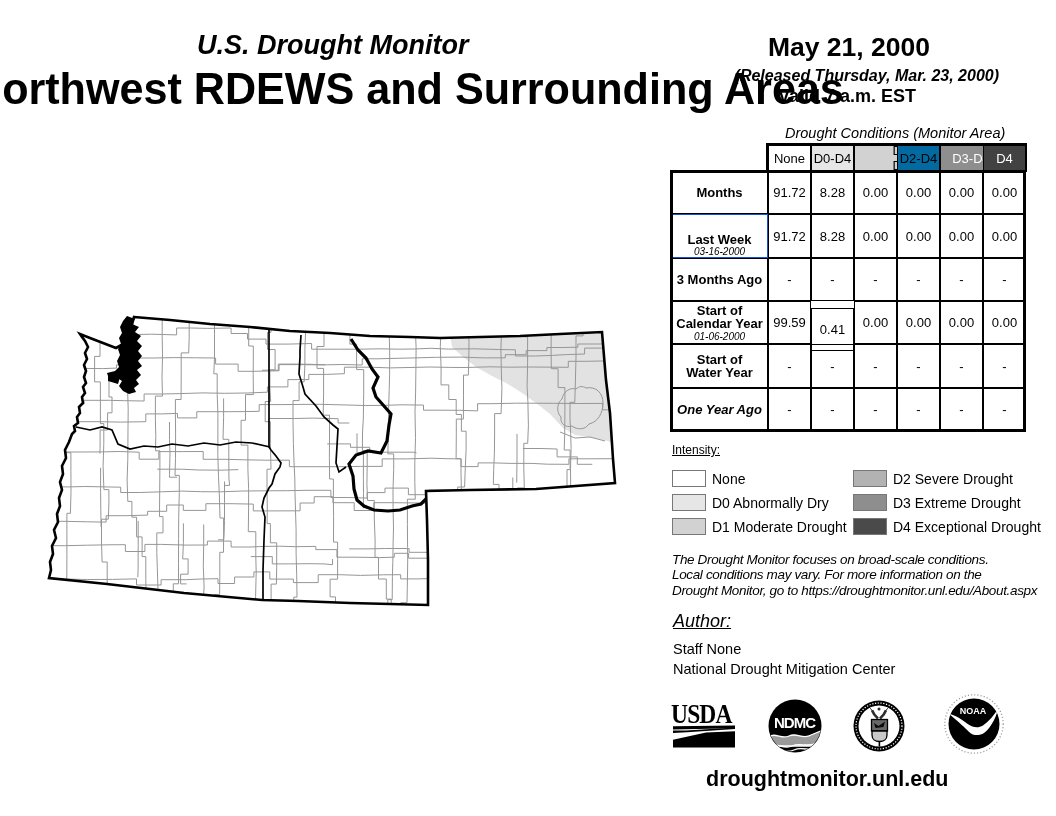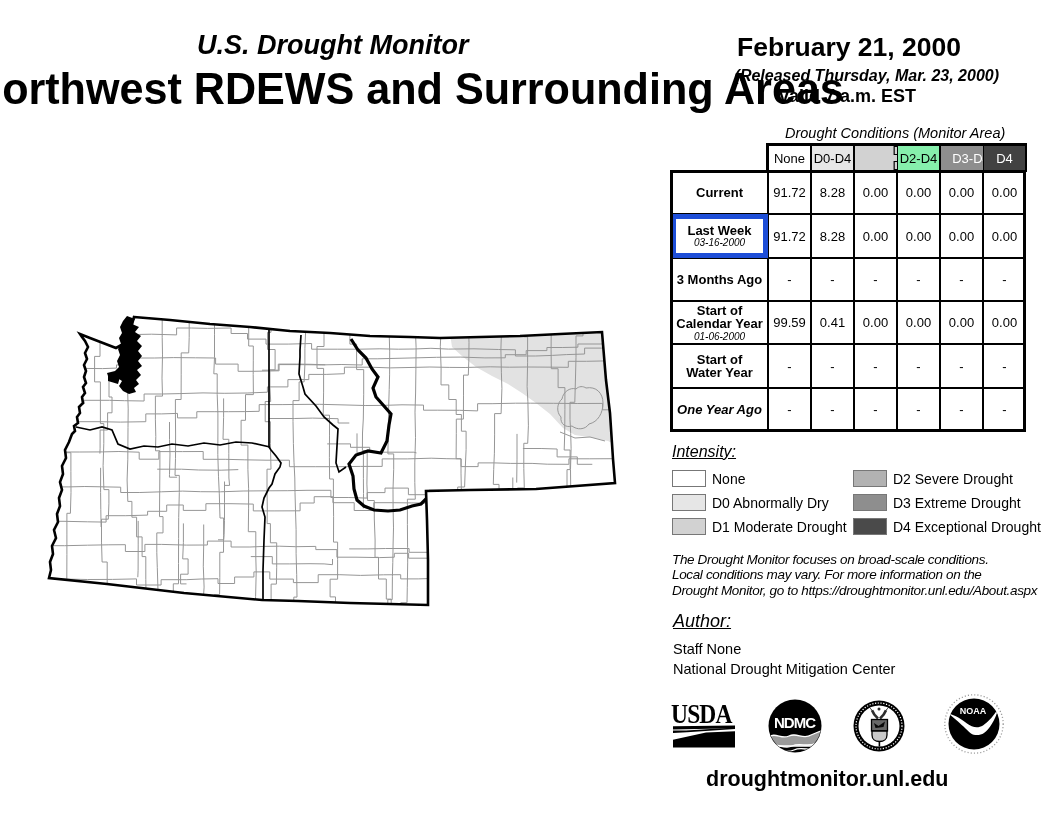--- a/index.html
+++ b/index.html
@@ -4,21 +4,21 @@
 html,body { margin:0; padding:0; }
 body { width:1056px; height:816px; background:#fff; font-family:"Liberation Sans", sans-serif; color:#000; overflow:hidden; position:relative; }
 .abs { position:absolute; }
 </style></head>
 <body>
 
 <div class="abs" style="left:197px;top:30px;font-size:27px;font-weight:bold;font-style:italic;">U.S. Drought Monitor</div>
 
 <div class="abs" style="left:-29px;top:64px;font-size:44px;font-weight:bold;white-space:nowrap;transform:scaleX(0.98);transform-origin:0 0;">Northwest RDEWS and Surrounding Areas</div>
 
-<div class="abs" style="left:700px;top:32px;width:298px;text-align:center;font-size:26.5px;font-weight:bold;">February 21, 2000</div>
+<div class="abs" style="left:700px;top:32px;width:298px;text-align:center;font-size:26.5px;font-weight:bold;">May 21, 2000</div>
 
 <div class="abs" style="left:701px;top:67px;width:298px;text-align:right;font-size:16px;font-weight:bold;font-style:italic;">(Released Thursday, Mar. 23, 2000)</div>
 
 <div class="abs" style="left:700px;top:86px;width:294px;text-align:center;font-size:18px;font-weight:bold;">Valid 7 a.m. EST</div>
 
 <svg style="position:absolute;left:0;top:0" width="1056" height="816" viewBox="0 0 1056 816">
 <defs>
       <clipPath id="mapclip">
         <path d="M134.0,317.0 L170.0,320.0 L210.0,324.0 L250.0,327.0 L290.0,331.0 L330.0,333.0 L370.0,336.0 L410.0,337.0 L440.0,338.0 L480.0,337.0 L520.0,336.0 L560.0,334.0 L602.0,332.0 L606.0,380.0 L610.0,413.0 L613.0,459.0 L615.0,483.0 L536.0,489.0 L470.0,490.0 L426.0,491.0 L427.0,520.0 L428.0,560.0 L428.0,605.0 L390.0,604.0 L350.0,603.0 L298.0,601.0 L262.0,600.0 L184.0,593.0 L107.0,584.0 L49.0,578.0 L51.0,570.0 L50.0,562.0 L53.0,554.0 L52.0,546.0 L56.0,538.0 L54.0,530.0 L58.0,522.0 L57.0,514.0 L60.0,506.0 L59.0,498.0 L62.0,490.0 L60.0,482.0 L63.0,474.0 L62.0,466.0 L66.0,458.0 L65.0,450.0 L69.0,442.0 L72.0,434.0 L75.0,431.0 L74.0,426.0 L78.0,423.0 L77.0,417.0 L80.0,413.0 L79.0,407.0 L83.0,403.0 L82.0,397.0 L85.0,393.0 L83.0,387.0 L86.0,383.0 L84.0,377.0 L86.0,371.0 L84.0,365.0 L87.0,359.0 L85.0,353.0 L88.0,347.0 L85.0,341.0 L82.0,337.0 L80.0,334.0 L90.0,338.0 L103.0,343.0 L116.0,348.0 L125.0,343.0 L130.0,332.0 Z"></path>
       </clipPath>
@@ -91,34 +91,34 @@
 
 <path d="M127.0,316.0 L135.0,319.0 L132.0,324.0 L139.0,327.0 L135.0,332.0 L141.0,336.0 L137.0,341.0 L142.0,346.0 L138.0,351.0 L142.0,356.0 L138.0,361.0 L142.0,366.0 L137.0,370.0 L141.0,375.0 L136.0,380.0 L139.0,384.0 L134.0,388.0 L136.0,392.0 L129.0,394.0 L123.0,391.0 L119.0,386.0 L122.0,381.0 L116.0,377.0 L109.0,379.0 L107.0,373.0 L115.0,371.0 L119.0,367.0 L117.0,361.0 L120.0,355.0 L118.0,349.0 L121.0,344.0 L119.0,338.0 L122.0,333.0 L120.0,327.0 L123.0,321.0 Z" fill="#000"></path>
 <path d="M108.0,374.0 L120.0,377.0 L118.0,384.0 L108.0,381.0 Z" fill="#000"></path>
 </svg>
 
 <div class="abs" style="left:785px;top:125px;font-size:14.5px;font-style:italic;">Drought Conditions (Monitor Area)</div>
 
 <div style="position:absolute;left:768px;top:145px;width:43px;height:26px;background:#ffffff;color:#000;border:1px solid #000;box-sizing:border-box;display:flex;align-items:center;justify-content:center;font-size:13px;">None</div>
 <div style="position:absolute;left:811px;top:145px;width:43px;height:26px;background:#e6e6e6;color:#000;border:1px solid #000;box-sizing:border-box;display:flex;align-items:center;justify-content:center;font-size:13px;">D0-D4</div>
 <div style="position:absolute;left:854px;top:145px;width:43px;height:26px;background:#d2d2d2;color:#000;border:1px solid #000;box-sizing:border-box;display:flex;align-items:center;justify-content:center;font-size:13px;padding-left:48px;">D1-D4</div>
-<div style="position:absolute;left:897px;top:145px;width:43px;height:26px;background:#86efac;color:#000;border:1px solid #000;box-sizing:border-box;display:flex;align-items:center;justify-content:center;font-size:13px;">D2-D4</div>
+<div style="position:absolute;left:897px;top:145px;width:43px;height:26px;background:#0369a1;color:#000;border:1px solid #000;box-sizing:border-box;display:flex;align-items:center;justify-content:center;font-size:13px;">D2-D4</div>
 <div style="position:absolute;left:940px;top:145px;width:62px;height:26px;background:#8e8e8e;color:#fff;border:1px solid #000;box-sizing:border-box;display:flex;align-items:center;justify-content:center;font-size:13px;">D3-D4</div>
 <div style="position:absolute;left:983px;top:145px;width:43px;height:26px;background:#424242;color:#fff;border:1px solid #000;box-sizing:border-box;display:flex;align-items:center;justify-content:center;font-size:13px;">D4</div>
 
 <div style="position:absolute;left:671px;top:171px;width:97px;height:43px;border:1px solid #000;box-sizing:border-box;display:flex;flex-direction:column;align-items:center;justify-content:center;font-size:13px;line-height:13.5px;text-align:center;">
-    <b>Current</b>
+    <b>Months</b>
   </div>
 <div style="position:absolute;left:768px;top:171px;width:43px;height:43px;border:1px solid #000;box-sizing:border-box;display:flex;align-items:center;justify-content:center;font-size:13px;">91.72</div>
 <div style="position:absolute;left:811px;top:171px;width:43px;height:43px;border:1px solid #000;box-sizing:border-box;display:flex;align-items:center;justify-content:center;font-size:13px;">8.28</div>
 <div style="position:absolute;left:854px;top:171px;width:43px;height:43px;border:1px solid #000;box-sizing:border-box;display:flex;align-items:center;justify-content:center;font-size:13px;">0.00</div>
 <div style="position:absolute;left:897px;top:171px;width:43px;height:43px;border:1px solid #000;box-sizing:border-box;display:flex;align-items:center;justify-content:center;font-size:13px;">0.00</div>
 <div style="position:absolute;left:940px;top:171px;width:43px;height:43px;border:1px solid #000;box-sizing:border-box;display:flex;align-items:center;justify-content:center;font-size:13px;">0.00</div>
 <div style="position:absolute;left:983px;top:171px;width:43px;height:43px;border:1px solid #000;box-sizing:border-box;display:flex;align-items:center;justify-content:center;font-size:13px;">0.00</div>
-<div style="position:absolute;left:671px;top:214px;width:97px;height:44px;border:5px solid #1d4ed8;box-sizing:border-box;display:flex;flex-direction:column;align-items:center;justify-content:center;font-size:13px;line-height:13.5px;text-align:center;">
+<div style="position:absolute;left:671px;top:214px;width:97px;height:44px;border:1px solid #1d4ed8;box-sizing:border-box;display:flex;flex-direction:column;align-items:center;justify-content:flex-end;font-size:13px;line-height:13.5px;text-align:center;">
     <b>Last Week</b>
     <span style="font-size:10px;font-style:italic;line-height:11px">03-16-2000</span>
   </div>
 <div style="position:absolute;left:768px;top:214px;width:43px;height:44px;border:1px solid #000;box-sizing:border-box;display:flex;align-items:center;justify-content:center;font-size:13px;">91.72</div>
 <div style="position:absolute;left:811px;top:214px;width:43px;height:44px;border:1px solid #000;box-sizing:border-box;display:flex;align-items:center;justify-content:center;font-size:13px;">8.28</div>
 <div style="position:absolute;left:854px;top:214px;width:43px;height:44px;border:1px solid #000;box-sizing:border-box;display:flex;align-items:center;justify-content:center;font-size:13px;">0.00</div>
 <div style="position:absolute;left:897px;top:214px;width:43px;height:44px;border:1px solid #000;box-sizing:border-box;display:flex;align-items:center;justify-content:center;font-size:13px;">0.00</div>
 <div style="position:absolute;left:940px;top:214px;width:43px;height:44px;border:1px solid #000;box-sizing:border-box;display:flex;align-items:center;justify-content:center;font-size:13px;">0.00</div>
 <div style="position:absolute;left:983px;top:214px;width:43px;height:44px;border:1px solid #000;box-sizing:border-box;display:flex;align-items:center;justify-content:center;font-size:13px;">0.00</div>
 <div style="position:absolute;left:671px;top:258px;width:97px;height:43px;border:1px solid #000;box-sizing:border-box;display:flex;flex-direction:column;align-items:center;justify-content:center;font-size:13px;line-height:13.5px;text-align:center;">
@@ -128,21 +128,21 @@
 <div style="position:absolute;left:811px;top:258px;width:43px;height:43px;border:1px solid #000;box-sizing:border-box;display:flex;align-items:center;justify-content:center;font-size:13px;">-</div>
 <div style="position:absolute;left:854px;top:258px;width:43px;height:43px;border:1px solid #000;box-sizing:border-box;display:flex;align-items:center;justify-content:center;font-size:13px;">-</div>
 <div style="position:absolute;left:897px;top:258px;width:43px;height:43px;border:1px solid #000;box-sizing:border-box;display:flex;align-items:center;justify-content:center;font-size:13px;">-</div>
 <div style="position:absolute;left:940px;top:258px;width:43px;height:43px;border:1px solid #000;box-sizing:border-box;display:flex;align-items:center;justify-content:center;font-size:13px;">-</div>
 <div style="position:absolute;left:983px;top:258px;width:43px;height:43px;border:1px solid #000;box-sizing:border-box;display:flex;align-items:center;justify-content:center;font-size:13px;">-</div>
 <div style="position:absolute;left:671px;top:301px;width:97px;height:43px;border:1px solid #000;box-sizing:border-box;display:flex;flex-direction:column;align-items:center;justify-content:center;font-size:13px;line-height:13.5px;text-align:center;">
     <b>Start of<br>Calendar Year</b>
     <span style="font-size:10px;font-style:italic;line-height:11px">01-06-2000</span>
   </div>
 <div style="position:absolute;left:768px;top:301px;width:43px;height:43px;border:1px solid #000;box-sizing:border-box;display:flex;align-items:center;justify-content:center;font-size:13px;">99.59</div>
-<div style="position:absolute;left:811px;top:301px;width:43px;height:43px;border:1px solid #000;box-sizing:border-box;display:flex;align-items:center;justify-content:center;font-size:13px;">0.41</div>
+<div style="position:absolute;left:811px;top:308px;width:43px;height:43px;border:1px solid #000;box-sizing:border-box;display:flex;align-items:center;justify-content:center;font-size:13px;">0.41</div>
 <div style="position:absolute;left:854px;top:301px;width:43px;height:43px;border:1px solid #000;box-sizing:border-box;display:flex;align-items:center;justify-content:center;font-size:13px;">0.00</div>
 <div style="position:absolute;left:897px;top:301px;width:43px;height:43px;border:1px solid #000;box-sizing:border-box;display:flex;align-items:center;justify-content:center;font-size:13px;">0.00</div>
 <div style="position:absolute;left:940px;top:301px;width:43px;height:43px;border:1px solid #000;box-sizing:border-box;display:flex;align-items:center;justify-content:center;font-size:13px;">0.00</div>
 <div style="position:absolute;left:983px;top:301px;width:43px;height:43px;border:1px solid #000;box-sizing:border-box;display:flex;align-items:center;justify-content:center;font-size:13px;">0.00</div>
 <div style="position:absolute;left:671px;top:344px;width:97px;height:44px;border:1px solid #000;box-sizing:border-box;display:flex;flex-direction:column;align-items:center;justify-content:center;font-size:13px;line-height:13.5px;text-align:center;">
     <b>Start of<br>Water Year</b>
   </div>
 <div style="position:absolute;left:768px;top:344px;width:43px;height:44px;border:1px solid #000;box-sizing:border-box;display:flex;align-items:center;justify-content:center;font-size:13px;">-</div>
 <div style="position:absolute;left:811px;top:344px;width:43px;height:44px;border:1px solid #000;box-sizing:border-box;display:flex;align-items:center;justify-content:center;font-size:13px;">-</div>
 <div style="position:absolute;left:854px;top:344px;width:43px;height:44px;border:1px solid #000;box-sizing:border-box;display:flex;align-items:center;justify-content:center;font-size:13px;">-</div>
@@ -156,21 +156,21 @@
 <div style="position:absolute;left:811px;top:388px;width:43px;height:43px;border:1px solid #000;box-sizing:border-box;display:flex;align-items:center;justify-content:center;font-size:13px;">-</div>
 <div style="position:absolute;left:854px;top:388px;width:43px;height:43px;border:1px solid #000;box-sizing:border-box;display:flex;align-items:center;justify-content:center;font-size:13px;">-</div>
 <div style="position:absolute;left:897px;top:388px;width:43px;height:43px;border:1px solid #000;box-sizing:border-box;display:flex;align-items:center;justify-content:center;font-size:13px;">-</div>
 <div style="position:absolute;left:940px;top:388px;width:43px;height:43px;border:1px solid #000;box-sizing:border-box;display:flex;align-items:center;justify-content:center;font-size:13px;">-</div>
 <div style="position:absolute;left:983px;top:388px;width:43px;height:43px;border:1px solid #000;box-sizing:border-box;display:flex;align-items:center;justify-content:center;font-size:13px;">-</div>
 
 <div class="abs" style="left:766px;top:143px;width:261px;height:29px;border:2px solid #000;box-sizing:border-box;"></div>
 
 <div class="abs" style="left:670px;top:170px;width:356px;height:262px;border:3px solid #000;box-sizing:border-box;"></div>
 
-<div class="abs" style="left:672px;top:443px;font-size:16px;font-style:italic;text-decoration:underline;">Intensity:</div>
+<div class="abs" style="left:672px;top:443px;font-size:12px;text-decoration:underline;">Intensity:</div>
 
 <div style="position:absolute;left:672px;top:470px;width:34px;height:17px;background:#ffffff;border:1px solid #777;box-sizing:border-box;"></div>
 <div style="position:absolute;left:712px;top:471px;font-size:14px;">None</div>
 
 <div style="position:absolute;left:672px;top:494px;width:34px;height:17px;background:#e6e6e6;border:1px solid #777;box-sizing:border-box;"></div>
 <div style="position:absolute;left:712px;top:495px;font-size:14px;">D0 Abnormally Dry</div>
 
 <div style="position:absolute;left:672px;top:518px;width:34px;height:17px;background:#d2d2d2;border:1px solid #777;box-sizing:border-box;"></div>
 <div style="position:absolute;left:712px;top:519px;font-size:14px;">D1 Moderate Drought</div>
 

